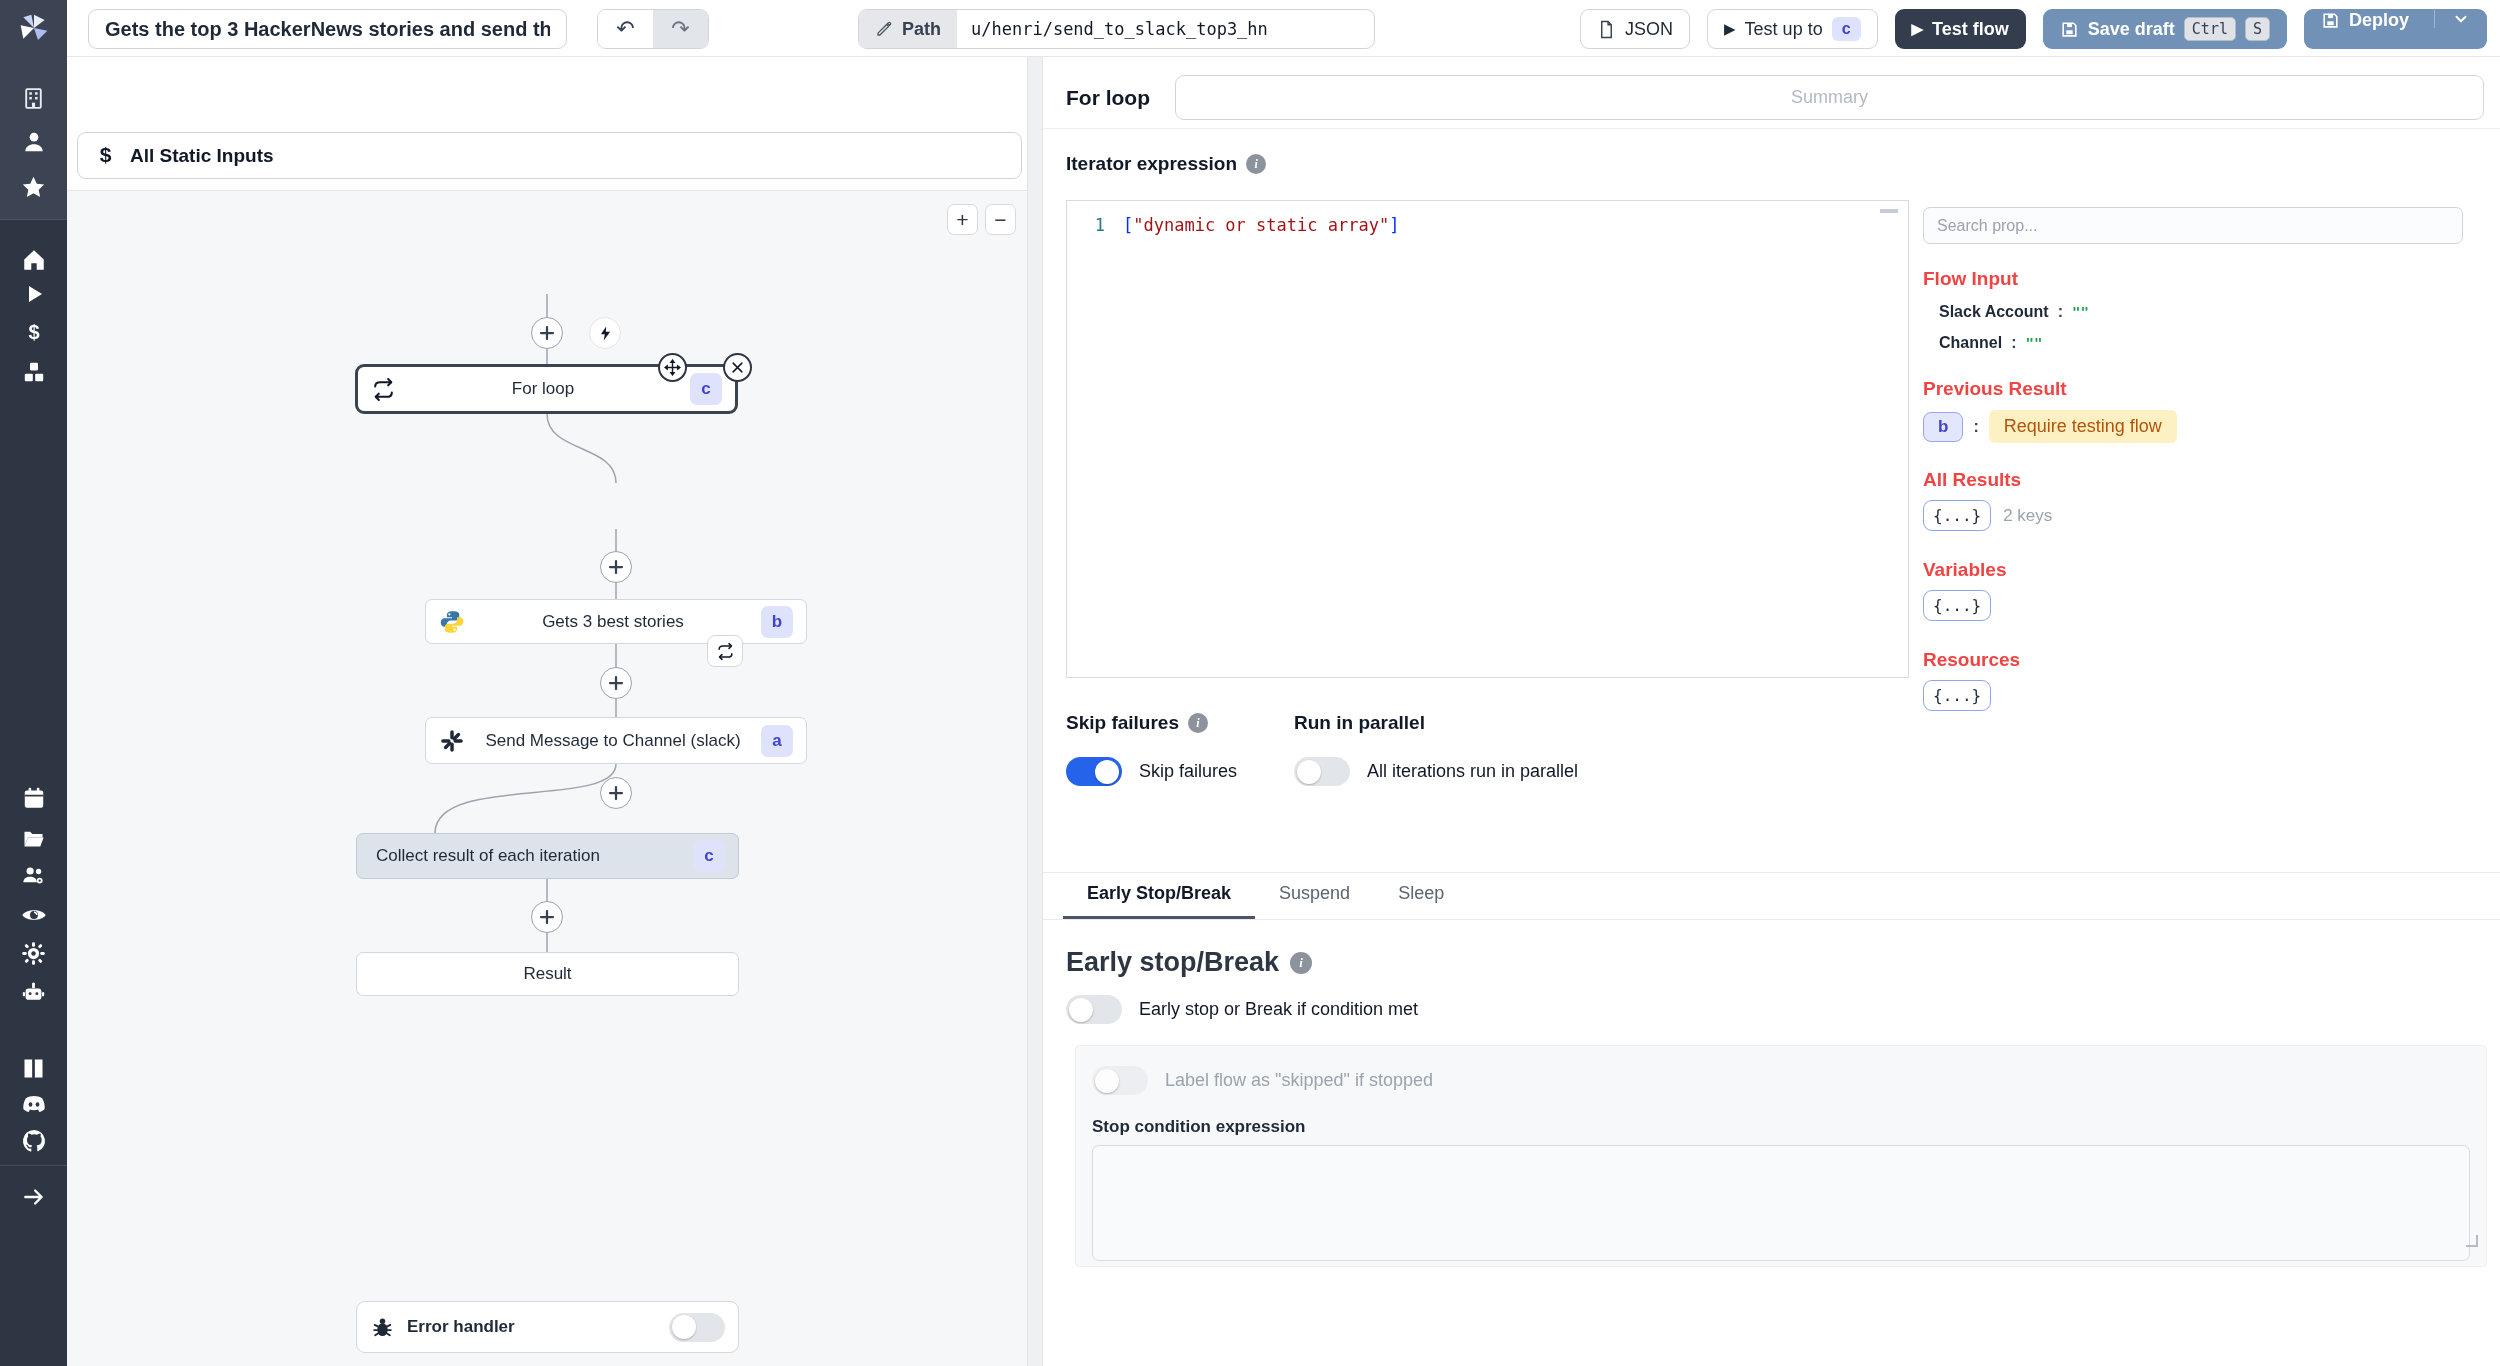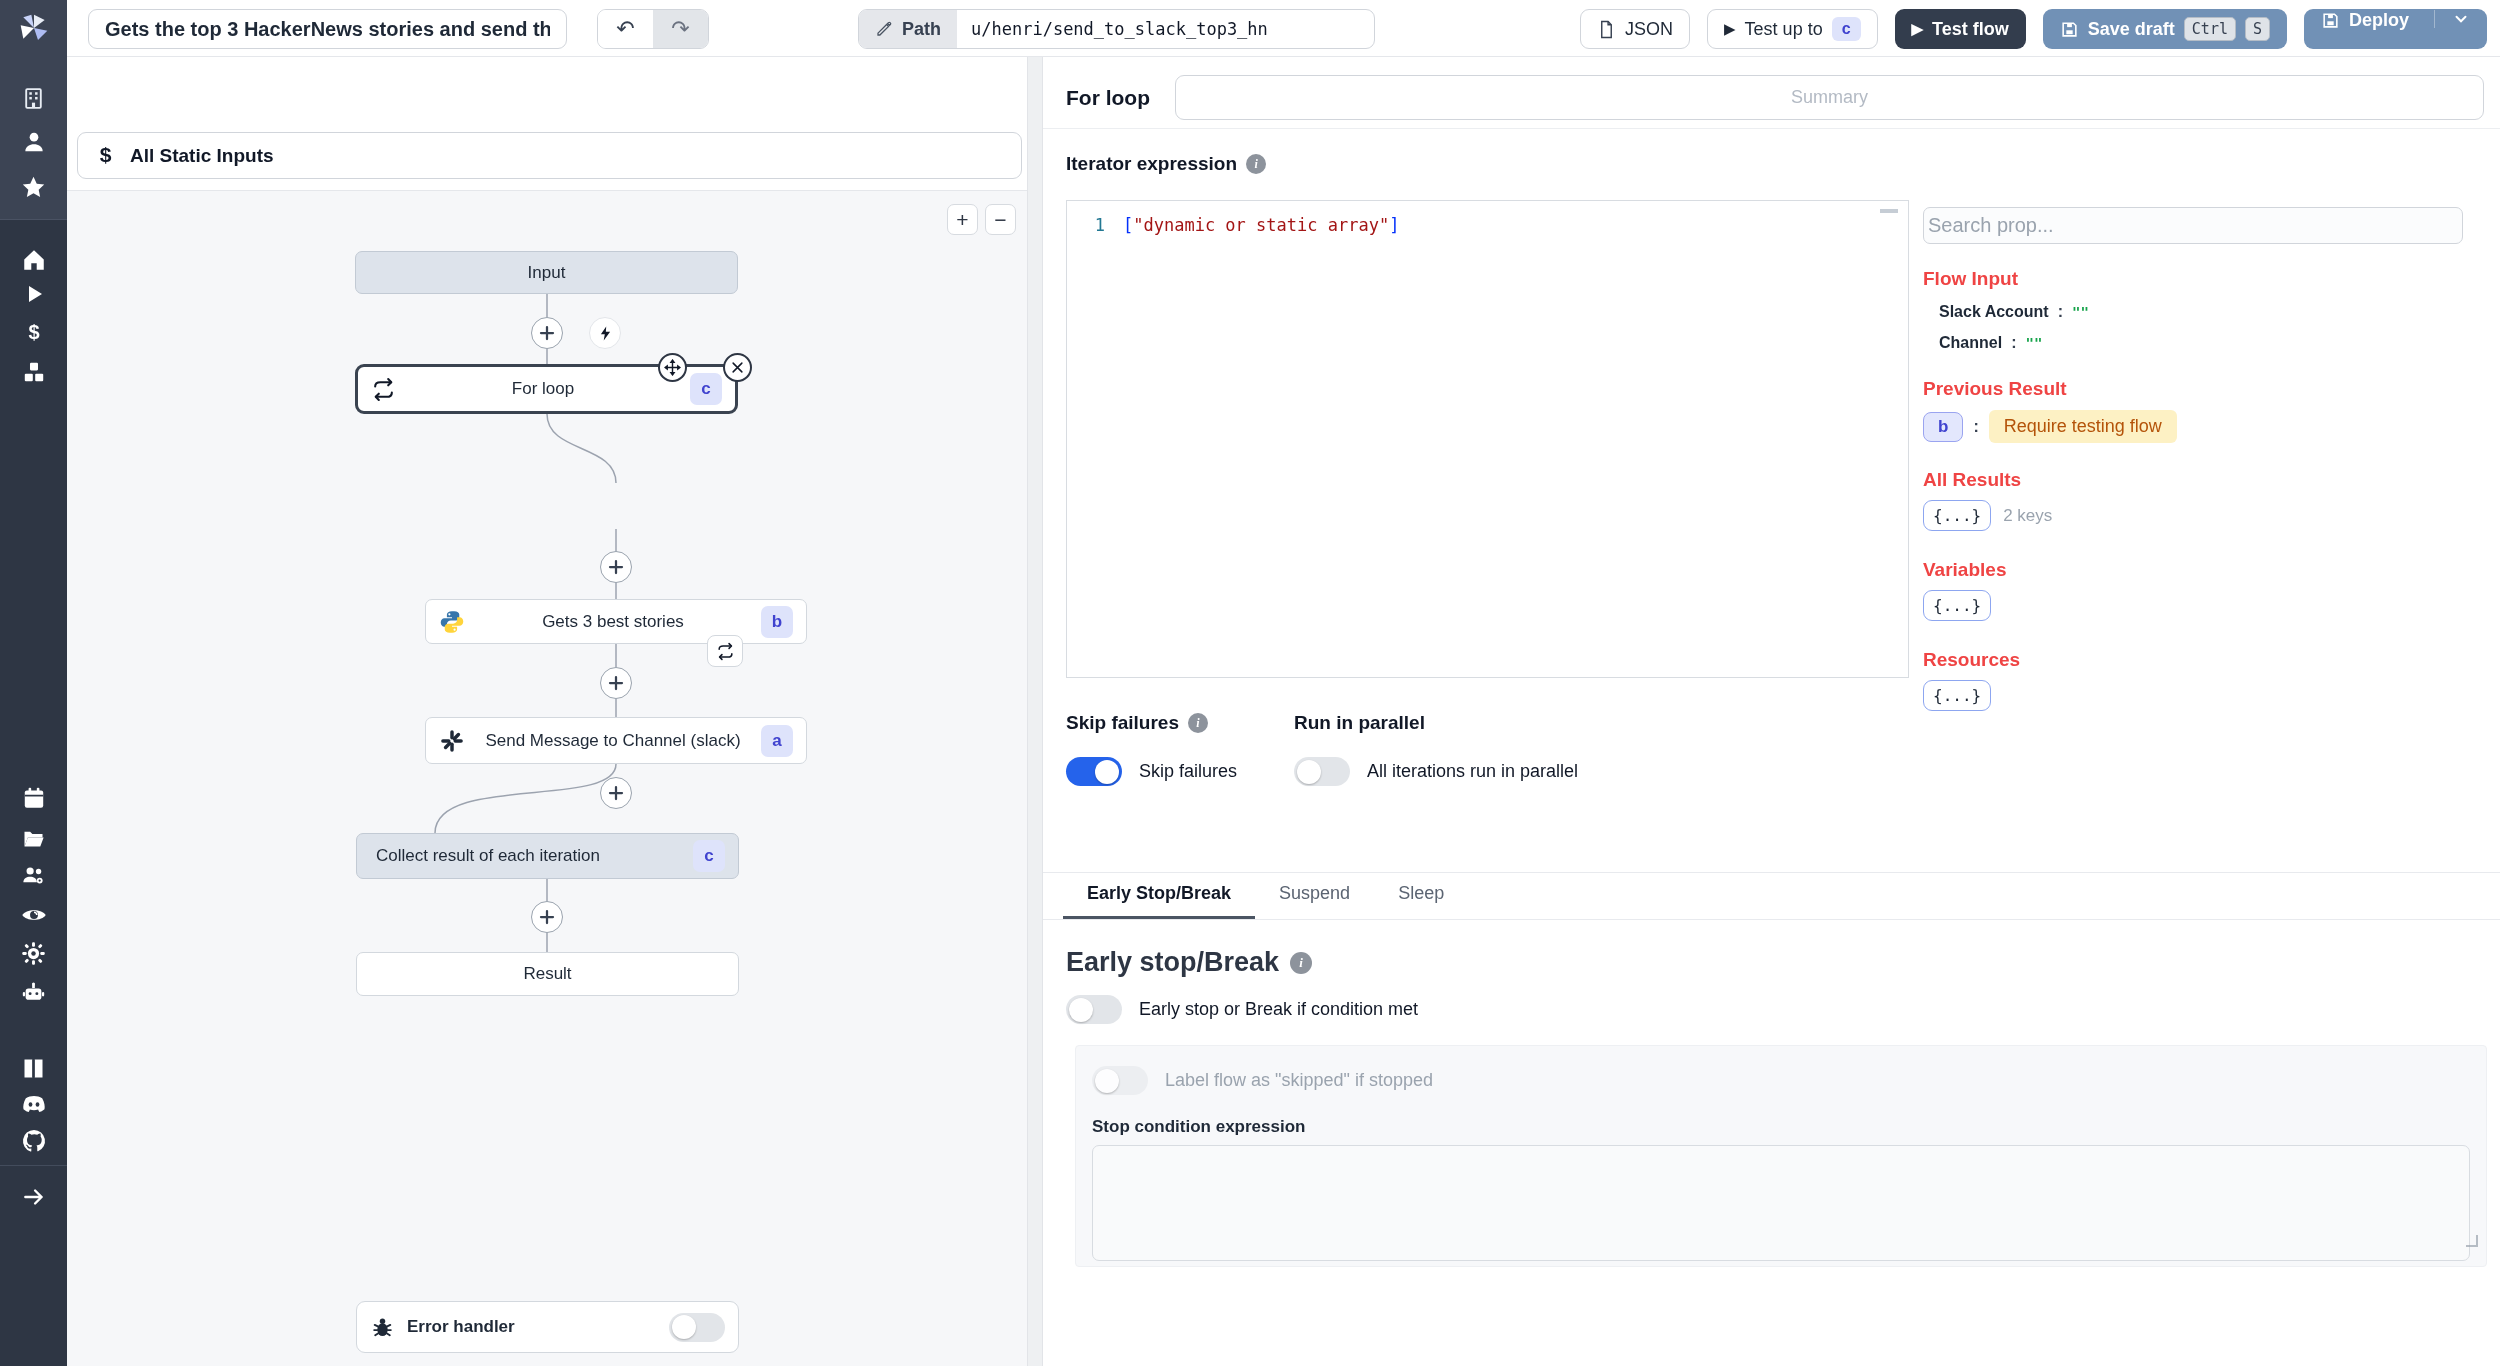--- a/index.html
+++ b/index.html
@@ -67,21 +67,21 @@
   .summary-input::placeholder { color:#b3bac4; }
   .rp-hr { position:absolute; left:0; top:71px; width:1457px; border-top:1px solid #eceef1; }
   .sect-label { font-size:19px; font-weight:700; color:#111827; display:flex; align-items:center; gap:9px; }
   .info-dot { width:20px; height:20px; border-radius:50%; background:#8d939c; color:#fff; font-size:12px; font-weight:700; display:flex; align-items:center; justify-content:center; font-family:"Liberation Serif",serif; font-style:italic; }
   .editor { position:absolute; left:23px; top:143px; width:843px; height:478px; background:#fff; border:1px solid #d8dce1; }
   .editor .mline { display:flex; margin-top:14px; font-family:"DejaVu Sans Mono",monospace; font-size:17px; }
   .gutter { width:56px; text-align:right; color:#237893; flex:0 0 56px; padding-right:18px; }
   .tok-b { color:#0431fa; } .tok-s { color:#a31515; }
   .minimap-dash { position:absolute; right:10px; top:8px; width:18px; height:4px; background:#c6cdd5; }
   .props { position:absolute; left:880px; top:150px; width:545px; }
-  .props-search { width:540px; height:37px; border:1px solid #d1d5db; border-radius:7px; background:#fbfcfd; padding:0 4px; font-size:20px; font-family:"Liberation Sans",sans-serif; color:#000000; }
+  .props-search { width:540px; height:37px; border:1px solid #d1d5db; border-radius:7px; background:#fbfcfd; padding:0 13px; font-size:16px; font-family:"Liberation Sans",sans-serif; color:#000000; }
   .props-search::placeholder { color:#9aa3ae; }
   .props h3 { font-size:19px; font-weight:700; color:#ef4444; }
   .prop-kv { font-size:16px; font-weight:600; color:#1f2937; padding-left:16px; display:flex; gap:9px; align-items:center; }
   .green-str { color:#16a34a; font-family:"DejaVu Sans Mono",monospace; font-size:14px; font-weight:700; }
   .chip-id { background:#e3e7fd; border:1px solid #9aa4f0; color:#4043cf; font-weight:700; font-size:17px; border-radius:8px; padding:4px 14px; cursor:pointer; }
   .warn-pill { background:#fdf1c4; color:#b45309; font-size:18px; border-radius:6px; padding:6px 15px; cursor:pointer; }
   .braces-chip { display:inline-block; background:#fff; border:1px solid #8da6f0; border-radius:9px; color:#1f2937; font-family:"DejaVu Sans Mono",monospace; font-size:16px; padding:5px 9px; cursor:pointer; }
   .gray-info { color:#9aa3ae; font-size:17px; }
   .opt-row { position:absolute; display:flex; align-items:center; gap:17px; font-size:18px; color:#111827; }
   .tabs { position:absolute; left:0; top:815px; width:1457px; border-top:1px solid #e8eaee; border-bottom:1px solid #e8eaee; display:flex; padding-left:20px; gap:0; }
@@ -318,23 +318,20 @@
         <g fill="none" stroke="#9ca3af" stroke-width="1.5">
           <path d="M480 103 V173"></path>
           <path d="M480 223 C480 262 549 253 549 292"></path>
           <path d="M549 338 V408"></path>
           <path d="M549 453 V526"></path>
           <path d="M549 573 C549 618 368 583 368 642"></path>
           <path d="M480 688 V761"></path>
         </g>
       </svg>
 
-      <div class="node node-gray" style="left:288px; top:60px; width:383px; height:43px">
-        <span class="node-label-c">Input</span>
-      </div>
 
       <div class="conn-circle" style="left:464px; top:126px">
         <svg width="18" height="18" viewBox="0 0 24 24">
             <path d="M12 4 V20 M4 12 H20" stroke="#374151" stroke-width="3" stroke-linecap="round"></path>
           </svg>
       </div>
       <div class="conn-circle" style="left:522px; top:126px; border-color:#e3e6ea">
         <svg width="17" height="17" viewBox="0 0 24 24">
             <path d="M13 2 L5.5 13 H11 L9.5 22 L18.5 9.5 H12.5 Z" fill="#111827"></path>
           </svg>

